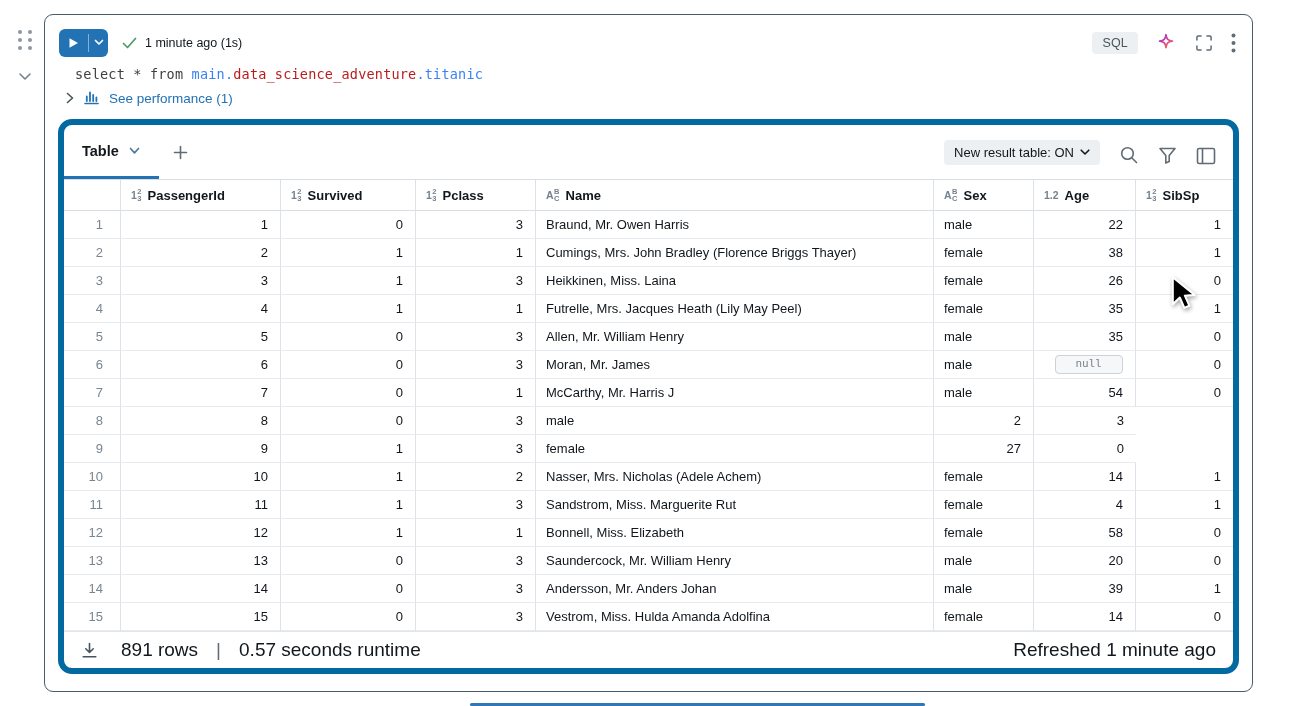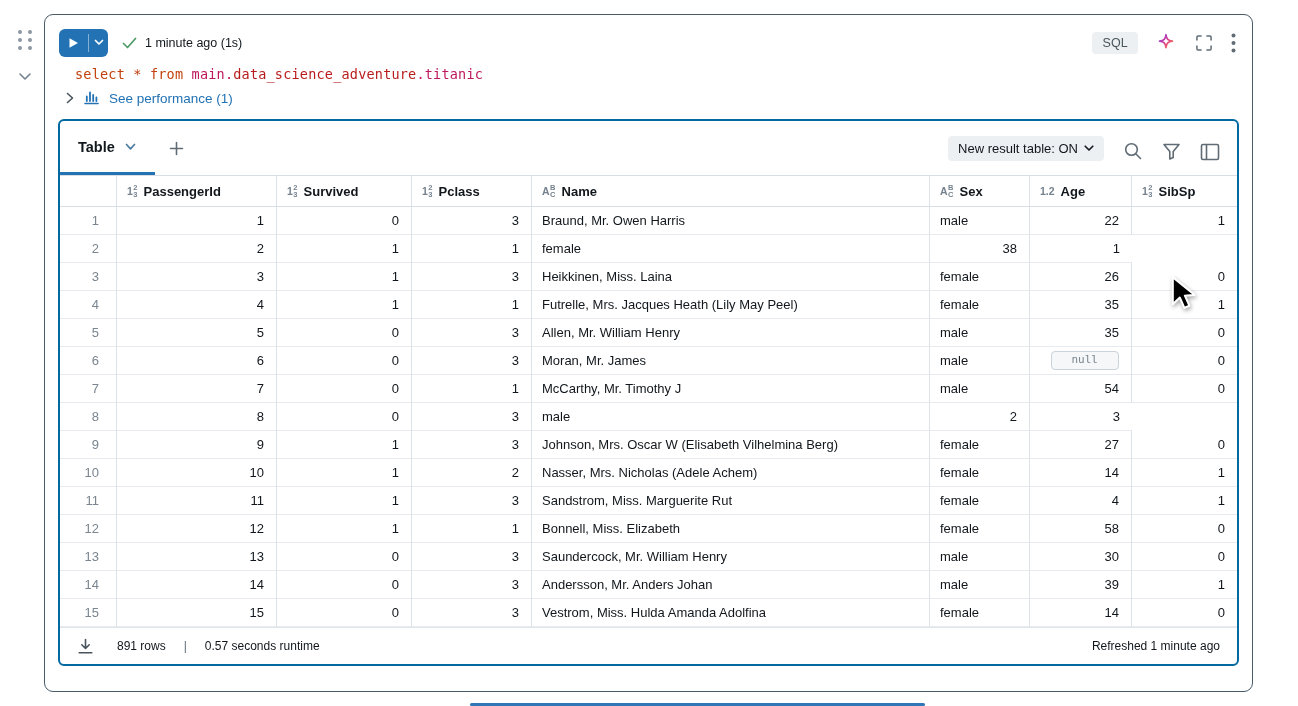--- a/index.html
+++ b/index.html
@@ -21,30 +21,30 @@
   .run-play { width:29px; display:flex; align-items:center; justify-content:center; cursor:pointer; }
   .run-sep { width:1px; background:rgba(255,255,255,.45); margin:5px 0; }
   .run-caret { width:19px; display:flex; align-items:center; justify-content:center; cursor:pointer; }
   .status { display:flex; align-items:center; gap:8px; margin-left:14px; font-size:12.5px; color:#11171C; }
   .toolbar-right { margin-left:auto; display:flex; align-items:center; gap:17px; }
   .lang-badge { background:#EDF0F2; color:#49545C; font-size:12.5px; padding:4px 10px; border-radius:4px; letter-spacing:.2px; }
   .icon-btn { display:flex; align-items:center; justify-content:center; cursor:pointer; background:none; border:none; padding:0; }
 
   
   .code-line { margin:9px 16px 0 30px; font-family:"DejaVu Sans Mono","Liberation Mono",monospace; font-size:13.5px; letter-spacing:.2px; white-space:pre; cursor:text; }
-  .tok-keyword { color:#c2410c; }
+  .tok-keyword { color:#404040; }
   .tok-schema  { color:#b91c1c; }
-  .tok-plain   { color:#be185d; }
+  .tok-plain   { color:#3b82f6; }
 
   
   .perf-row { display:flex; align-items:center; gap:9px; margin:8px 16px 0 21px; font-size:13.5px; }
   .perf-link { color:#2272B4; cursor:pointer; }
 
   
-  .results { margin:13px 13px 0 13px; border:2px solid #0369a1; border-radius:6px; overflow:hidden; background:#fff; }
+  .results { margin:13px 13px 0 13px; border:6px solid #0369a1; border-radius:14px; overflow:hidden; background:#fff; }
   .results-header { display:flex; align-items:center; height:55px; border-bottom:1px solid #D8DEE3; position:relative; }
   .tab { display:flex; align-items:center; gap:10px; height:100%; padding:0 19px 0 18px; border-bottom:3px solid #2272B4; cursor:pointer; }
   .tab-label { font-size:14.5px; font-weight:700; color:#11171C; }
   .add-tab { margin-left:14px; cursor:pointer; display:flex; align-items:center; }
   .results-header-right { margin-left:auto; display:flex; align-items:flex-end; gap:19px; padding-right:17px; }
   .pill { background:#EDF0F2; border:none; font-size:13px; color:#11171C; padding:5px 10px; border-radius:4px; display:flex; align-items:center; gap:6px; cursor:pointer; font-family:inherit; }
 
   
   .tbl { width:100%; font-size:13px; }
   .trow { display:grid; grid-template-columns:57px 160px 135px 120px 398px 100px 102px 1fr; height:28px; }
@@ -53,21 +53,21 @@
   .trow .tcell:last-child { border-right:none; }
   .trow.head .tcell { border-bottom:1px solid #D8DEE3; gap:6px; }
   .tcell.num { justify-content:flex-end; padding-right:12px; }
   .tcell.rownum { justify-content:flex-end; padding-right:17px; color:#7A858F; }
   .col-name { font-weight:700; color:#11171C; }
   .type-icon { color:#75828E; font-size:10.5px; font-weight:700; display:inline-flex; align-items:center; line-height:1; }
   .ti-stack { display:inline-flex; flex-direction:column; font-size:7.5px; line-height:7px; margin-left:.5px; }
   .null-badge { font-family:"DejaVu Sans Mono","Liberation Mono",monospace; font-size:11px; color:#7A858F; background:#F5F7F8; border:1px solid #CBD3DA; border-radius:4px; padding:1px 20px 2px; line-height:14px; }
 
   
-  .results-footer { display:flex; align-items:center; height:37px; border-top:1px solid #E1E6EA; padding:0 17px 0 17px; font-size:12px; }
+  .results-footer { display:flex; align-items:center; height:37px; border-top:1px solid #E1E6EA; padding:0 17px 0 17px; font-size:19px; }
   .footer-left { display:flex; align-items:center; gap:10px; }
   .footer-sep { color:#5F6B75; margin:0 8px; }
   .footer-right { margin-left:auto; color:#11171C; }
 
   
   .gutter-right { position:absolute; right:8px; top:28px; }
 
   .next-cell-line { position:absolute; left:470px; bottom:0; width:455px; height:3px; background:#2F77B6; border-radius:2px; }
 
   .cursor { position:absolute; left:1170px; top:276px; pointer-events:none; filter:drop-shadow(1px 2px 2px rgba(0,0,0,.35)); }
@@ -280,20 +280,21 @@
             <div class="tcell">Braund, Mr. Owen Harris</div>
             <div class="tcell">male</div>
             <div class="tcell num">22</div>
             <div class="tcell num">1</div>
           </div>
           <div class="trow">
             <div class="tcell rownum">2</div>
             <div class="tcell num">2</div>
             <div class="tcell num">1</div>
             <div class="tcell num">1</div>
+            <div class="tcell">Cumings, Mrs. John Bradley (Florence Briggs Thayer)</div>
             <div class="tcell">female</div>
             <div class="tcell num">38</div>
             <div class="tcell num">1</div>
           </div>
           <div class="trow">
             <div class="tcell rownum">3</div>
             <div class="tcell num">3</div>
             <div class="tcell num">1</div>
             <div class="tcell num">3</div>
             <div class="tcell">Heikkinen, Miss. Laina</div>
@@ -331,40 +332,39 @@
             <div class="tcell num">
               <span class="null-badge">null</span>
             </div>
             <div class="tcell num">0</div>
           </div>
           <div class="trow">
             <div class="tcell rownum">7</div>
             <div class="tcell num">7</div>
             <div class="tcell num">0</div>
             <div class="tcell num">1</div>
-            <div class="tcell">McCarthy, Mr. Timothy J</div>
+            <div class="tcell">McCarthy, Mr. Harris J</div>
             <div class="tcell">male</div>
             <div class="tcell num">54</div>
             <div class="tcell num">0</div>
           </div>
           <div class="trow">
             <div class="tcell rownum">8</div>
             <div class="tcell num">8</div>
             <div class="tcell num">0</div>
             <div class="tcell num">3</div>
             <div class="tcell">male</div>
             <div class="tcell num">2</div>
             <div class="tcell num">3</div>
           </div>
           <div class="trow">
             <div class="tcell rownum">9</div>
             <div class="tcell num">9</div>
             <div class="tcell num">1</div>
             <div class="tcell num">3</div>
-            <div class="tcell">Johnson, Mrs. Oscar W (Elisabeth Vilhelmina Berg)</div>
             <div class="tcell">female</div>
             <div class="tcell num">27</div>
             <div class="tcell num">0</div>
           </div>
           <div class="trow">
             <div class="tcell rownum">10</div>
             <div class="tcell num">10</div>
             <div class="tcell num">1</div>
             <div class="tcell num">2</div>
             <div class="tcell">Nasser, Mrs. Nicholas (Adele Achem)</div>
@@ -392,21 +392,21 @@
             <div class="tcell num">58</div>
             <div class="tcell num">0</div>
           </div>
           <div class="trow">
             <div class="tcell rownum">13</div>
             <div class="tcell num">13</div>
             <div class="tcell num">0</div>
             <div class="tcell num">3</div>
             <div class="tcell">Saundercock, Mr. William Henry</div>
             <div class="tcell">male</div>
-            <div class="tcell num">30</div>
+            <div class="tcell num">20</div>
             <div class="tcell num">0</div>
           </div>
           <div class="trow">
             <div class="tcell rownum">14</div>
             <div class="tcell num">14</div>
             <div class="tcell num">0</div>
             <div class="tcell num">3</div>
             <div class="tcell">Andersson, Mr. Anders Johan</div>
             <div class="tcell">male</div>
             <div class="tcell num">39</div>

